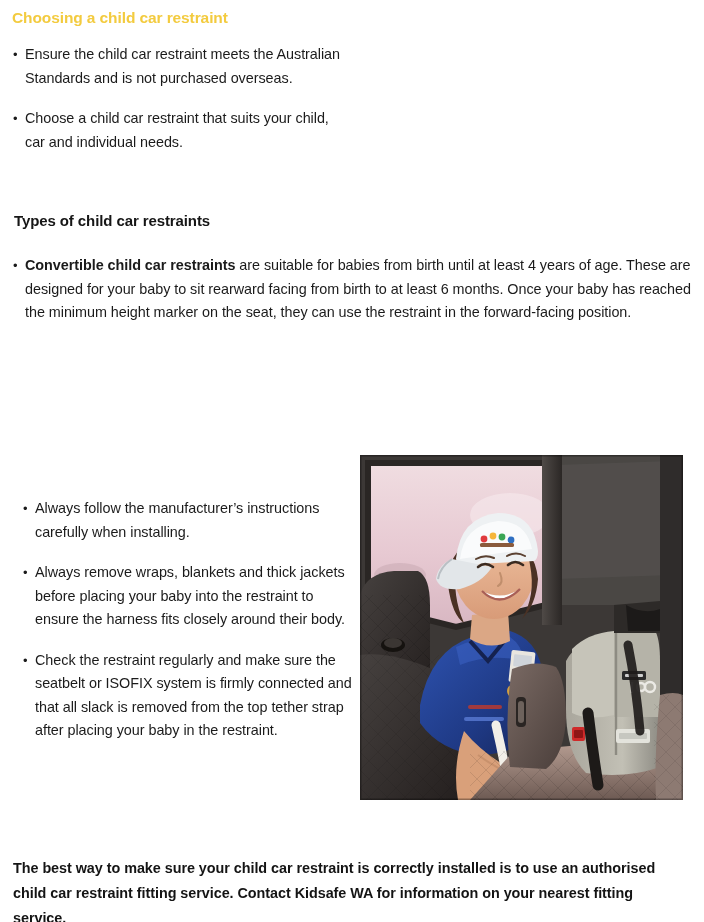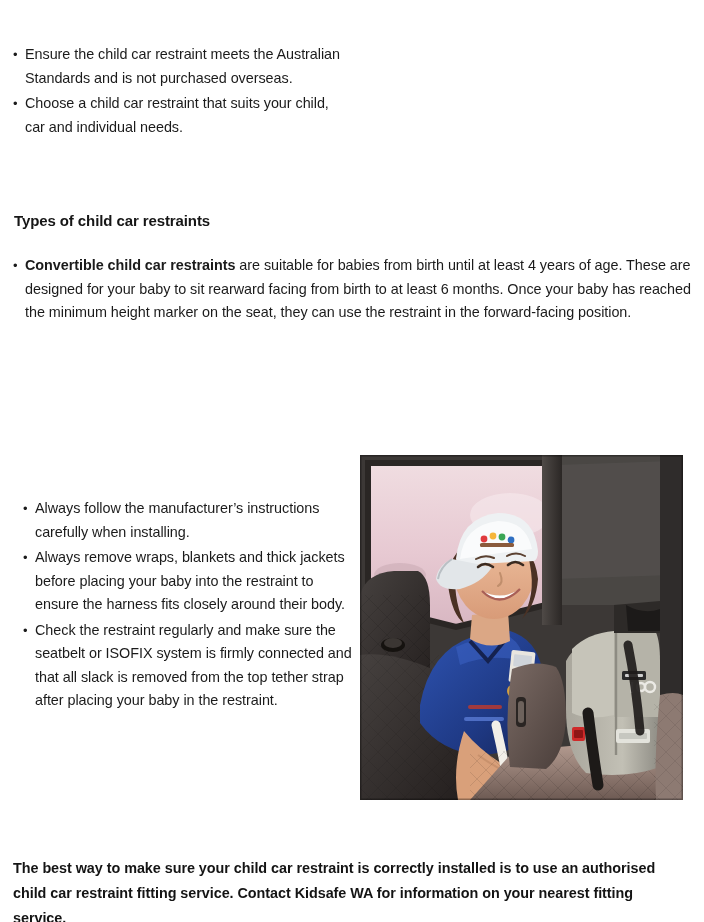--- a/index.html
+++ b/index.html
@@ -59,21 +59,21 @@
   ul.bullets > li::before {
     content: "\2022";
     position: absolute;
     left: 1px;
     top: 0;
     font-size: 13px;
     line-height: 23.5px;
     color: #1b1b1b;
   }
   ul.bullets > li + li {
-    margin-top: 2px;
+    margin-top: 17px;
   }
   .lead {
     font-weight: bold;
   }
 
   
   .two-col {
     position: absolute;
     left: 12px;
     top: 43px;
@@ -130,20 +130,21 @@
     line-height: 25px;
     color: #141414;
     letter-spacing: -0.05px;
   }
 </style>
 </head>
 <body>
 
 <div class="page">
 
+  <h2 class="heading-gold title-choosing">Choosing a child car restraint</h2>
 
   <div class="two-col">
     <div class="col-left">
       <ul class="bullets">
         <li>Ensure the child car restraint meets the Australian Standards and is not purchased overseas.</li>
         <li>Choose a child car restraint that suits your child, car and individual needs.</li>
       </ul>
     </div>
   </div>
 

